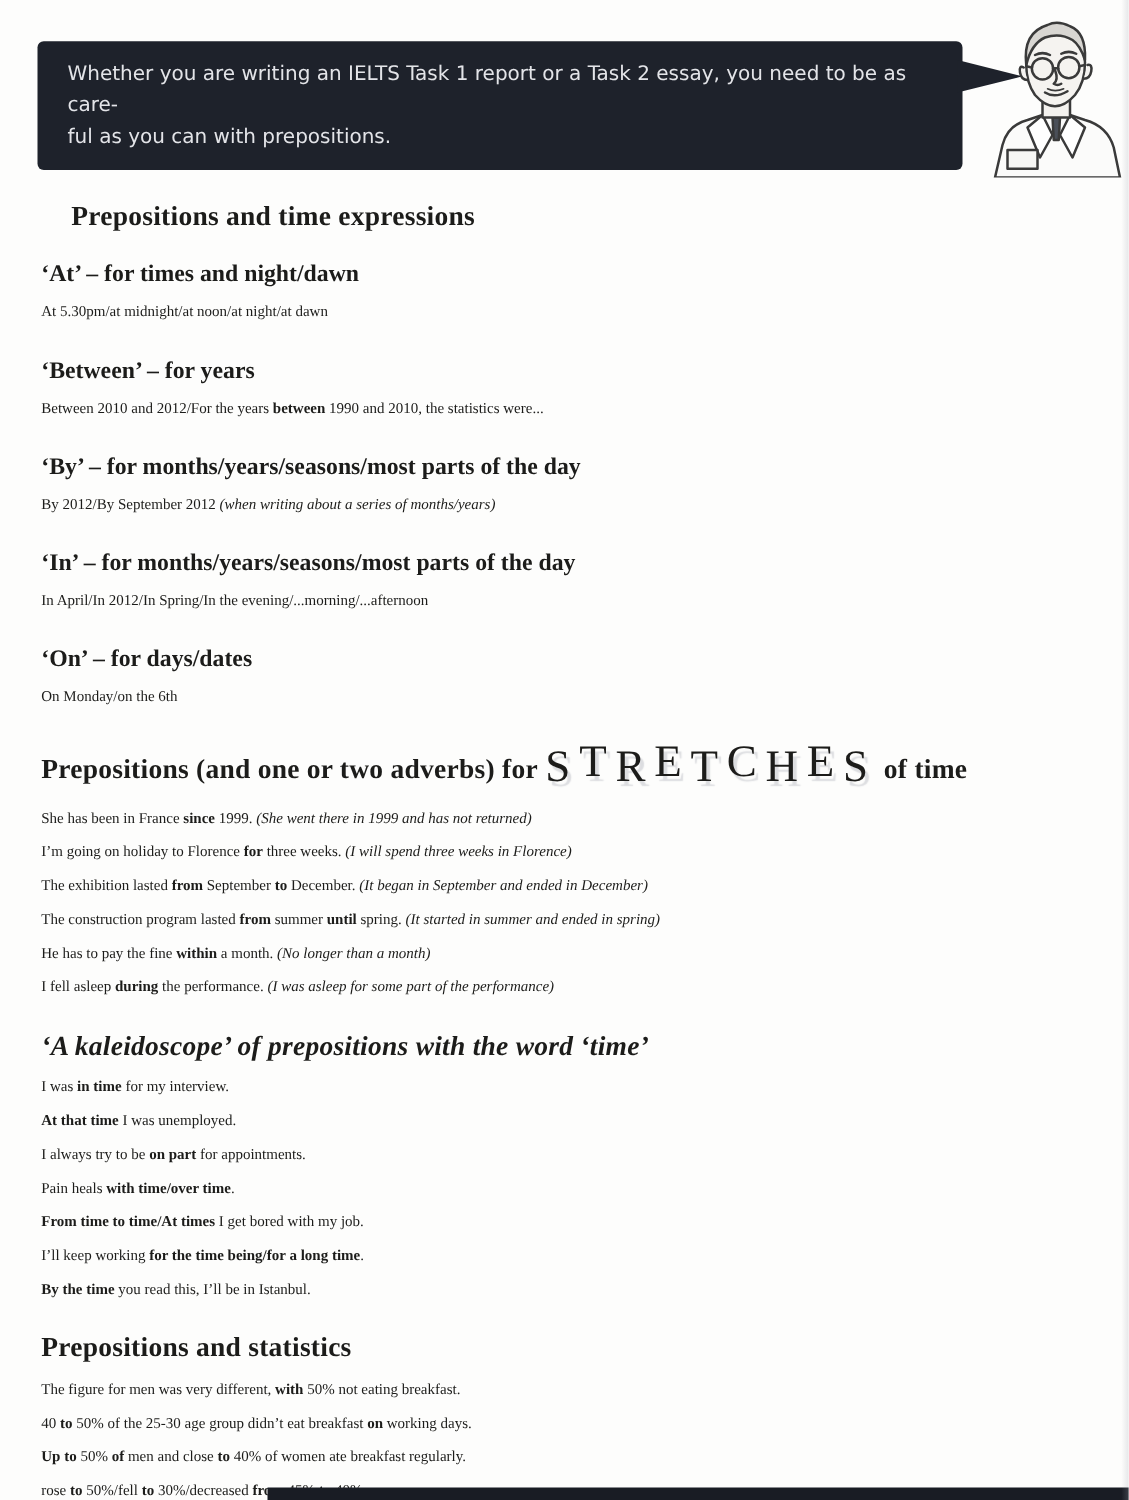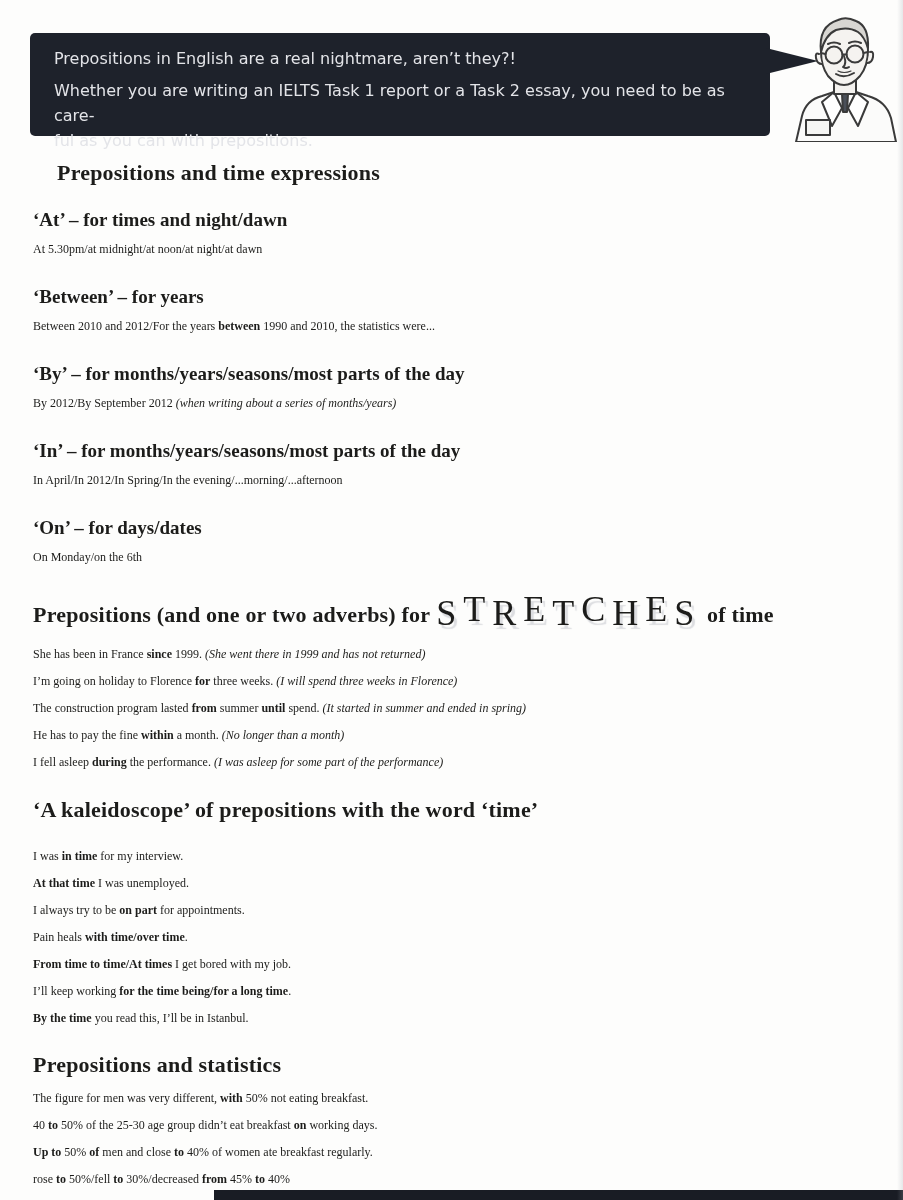--- a/index.html
+++ b/index.html
@@ -34,21 +34,21 @@
   }
   .group h3 {
     font-size:19px; font-weight:bold; margin:23px 0 5px; line-height:22px;
   }
   .line { margin:0; font-size:12px; line-height:27px; }
   .line b { font-weight:bold; }
   .line i, .h1 i { font-style:italic; }
 
   #sec-time h2.h1 { margin-top:10px;margin-left:24px; }
   #sec-stretches h2.h1 { margin-top:26px; margin-bottom:13px; }
-  #sec-kaleidoscope h2.h1 { margin-top:21px; margin-bottom:20px; }
+  #sec-kaleidoscope h2.h1 { margin-top:21px; margin-bottom:6px;font-style:italic; }
   #sec-statistics h2.h1 { margin-top:20px; margin-bottom:7px; }
 
   
   .stretch {
     font-weight:400; font-size:36px; letter-spacing:7px;
     display:inline-block; margin-left:6px;
     text-shadow:3px 4px 1px rgba(70,80,100,0.18);
   }
   .st-letter { display:inline-block; }
   .st-letter:nth-child(odd)  { transform:translateY(3px); }
@@ -64,21 +64,20 @@
   #scan-edge {
     position:absolute; top:0; right:0; width:6px; height:1200px;
     background:linear-gradient(to left, rgba(160,165,175,0.25), rgba(160,165,175,0));
   }
 </style>
 </head>
 <body>
 
 <div id="header">
   <div id="banner">
-      <p>Prepositions in English are a real nightmare, aren’t they?!</p>
       <p>Whether you are writing an IELTS Task 1 report or a Task 2 essay, you need to be as care-<br>ful as you can with prepositions.</p>
     </div>
   <div id="bubble-tail"></div>
   <svg id="teacher" viewBox="0 0 112 134" xmlns="http://www.w3.org/2000/svg">
     <g stroke="#3a3a3a" stroke-width="2" fill="#ffffff" stroke-linejoin="round" stroke-linecap="round">
 
       <path d="M8 134 L14 108 Q18 92 34 88 L46 84 L68 84 L80 88 Q98 93 103 110 L108 134 Z" fill="#fbfbfa"></path>
 
       <path d="M46 84 L54 100 L44 118 L34 94 Z" fill="#ffffff"></path>
       <path d="M68 84 L60 100 L70 118 L80 94 Z" fill="#ffffff"></path>
@@ -133,21 +132,22 @@
       </div>
       <div class="group">
         <h3><span>‘On’ – for days/dates</span></h3>
         <p class="line"><span>On Monday/on the 6th</span></p>
       </div>
     </section>
     <section id="sec-stretches">
       <h2 class="h1"><span>Prepositions (and one or two adverbs) for</span><span class="stretch"><span class="st-letter">S</span><span class="st-letter">T</span><span class="st-letter">R</span><span class="st-letter">E</span><span class="st-letter">T</span><span class="st-letter">C</span><span class="st-letter">H</span><span class="st-letter">E</span><span class="st-letter">S</span></span><span> of time</span></h2>
       <p class="line"><span>She has been in France </span><b>since</b><span> 1999. </span><i>(She went there in 1999 and has not returned)</i></p>
       <p class="line"><span>I’m going on holiday to Florence </span><b>for</b><span> three weeks. </span><i>(I will spend three weeks in Florence)</i></p>
-      <p class="line"><span>The construction program lasted </span><b>from</b><span> summer </span><b>until</b><span> spend. </span><i>(It started in summer and ended in spring)</i></p>
+      <p class="line"><span>The exhibition lasted </span><b>from</b><span> September </span><b>to</b><span> December. </span><i>(It began in September and ended in December)</i></p>
+      <p class="line"><span>The construction program lasted </span><b>from</b><span> summer </span><b>until</b><span> spring. </span><i>(It started in summer and ended in spring)</i></p>
       <p class="line"><span>He has to pay the fine </span><b>within</b><span> a month. </span><i>(No longer than a month)</i></p>
       <p class="line"><span>I fell asleep </span><b>during</b><span> the performance. </span><i>(I was asleep for some part of the performance)</i></p>
     </section>
     <section id="sec-kaleidoscope">
       <h2 class="h1"><span>‘A kaleidoscope’ of prepositions with the word ‘time’</span></h2>
       <p class="line"><span>I was </span><b>in time</b><span> for my interview.</span></p>
       <p class="line"><b>At that time</b><span> I was unemployed.</span></p>
       <p class="line"><span>I always try to be </span><b>on part</b><span> for appointments.</span></p>
       <p class="line"><span>Pain heals </span><b>with time/over time</b><span>.</span></p>
       <p class="line"><b>From time to time/At times</b><span> I get bored with my job.</span></p>

